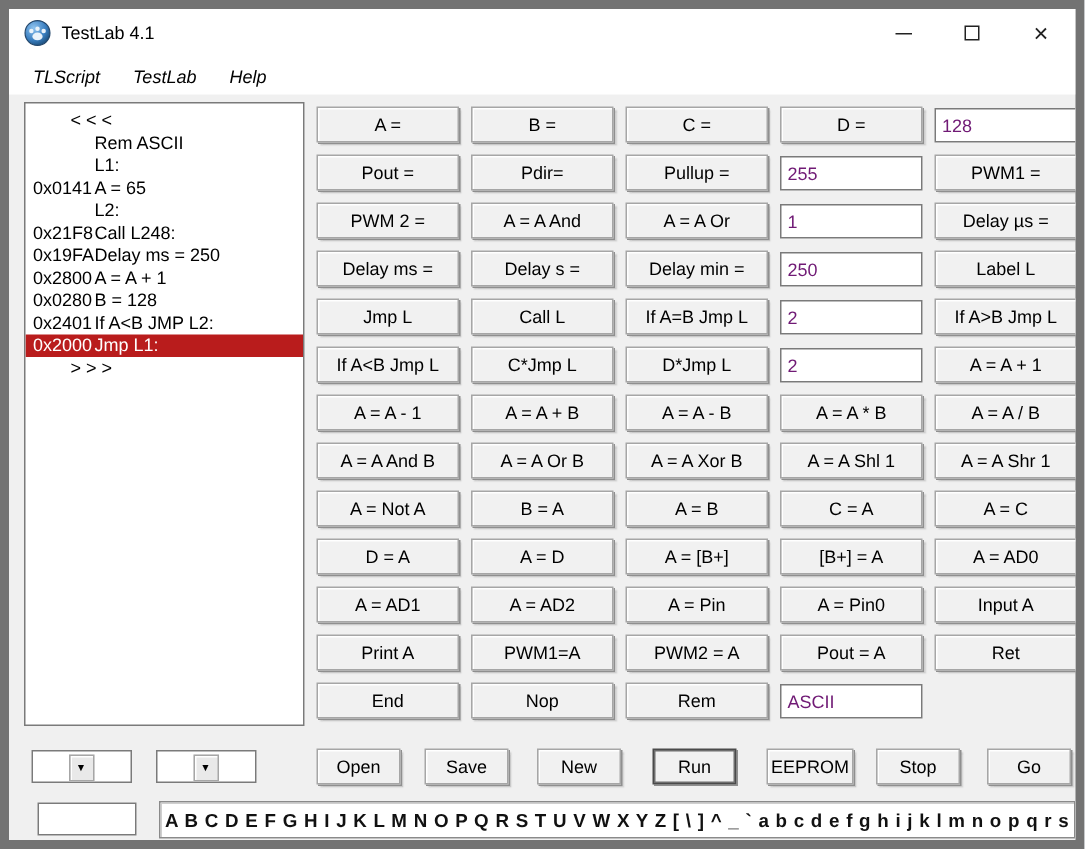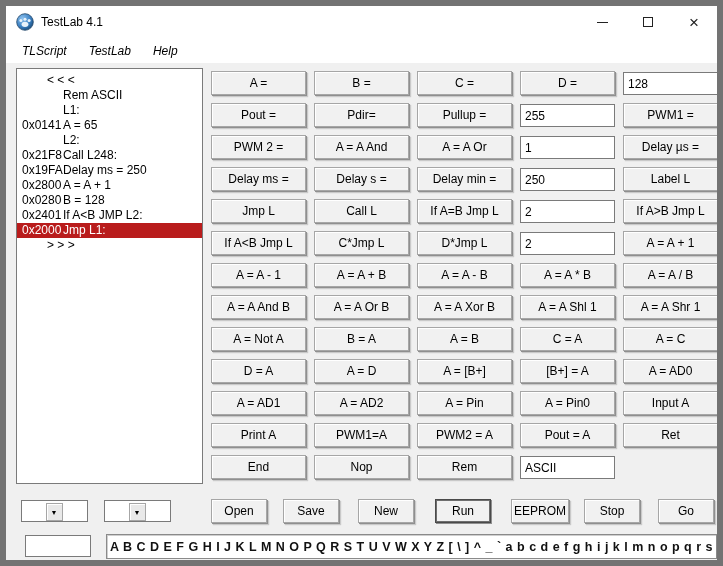--- a/index.html
+++ b/index.html
@@ -38,21 +38,21 @@
   }
   .btn{
     box-sizing:border-box;height:24px;background:#f1f1f1;border:1px solid #a6a6a6;
     box-shadow:inset 1px 1px 0 #ffffff,1px 1px 0 #8f8f8f,2px 2px 1px rgba(130,130,130,.35);
     display:flex;align-items:center;justify-content:center;
     font-size:12px;color:#000;cursor:default;
   }
   .btn.focused{border:1px solid #4a4a4a;box-shadow:inset 0 0 0 1px #6e6e6e,1px 1px 0 #8f8f8f;}
   .fieldcell{
     box-sizing:border-box;height:23px;margin-top:1px;background:#fff;border:1px solid #7a7a7a;
-    display:flex;align-items:center;padding-left:4px;font-size:12px;color:#000000;
+    display:flex;align-items:center;padding-left:4px;font-size:12px;color:#701a75;
   }
   
   .dropdown{
     position:absolute;top:494px;width:67px;height:22px;box-sizing:border-box;
     background:#fff;border:1px solid #7a7a7a;display:flex;align-items:center;
     font-size:12px;
     flex-direction:column;
   }
   #dd-chip{left:15px;} #dd-com{left:98px;}
   .dd-value{flex:1;padding-left:4px;overflow:hidden;white-space:nowrap;}

